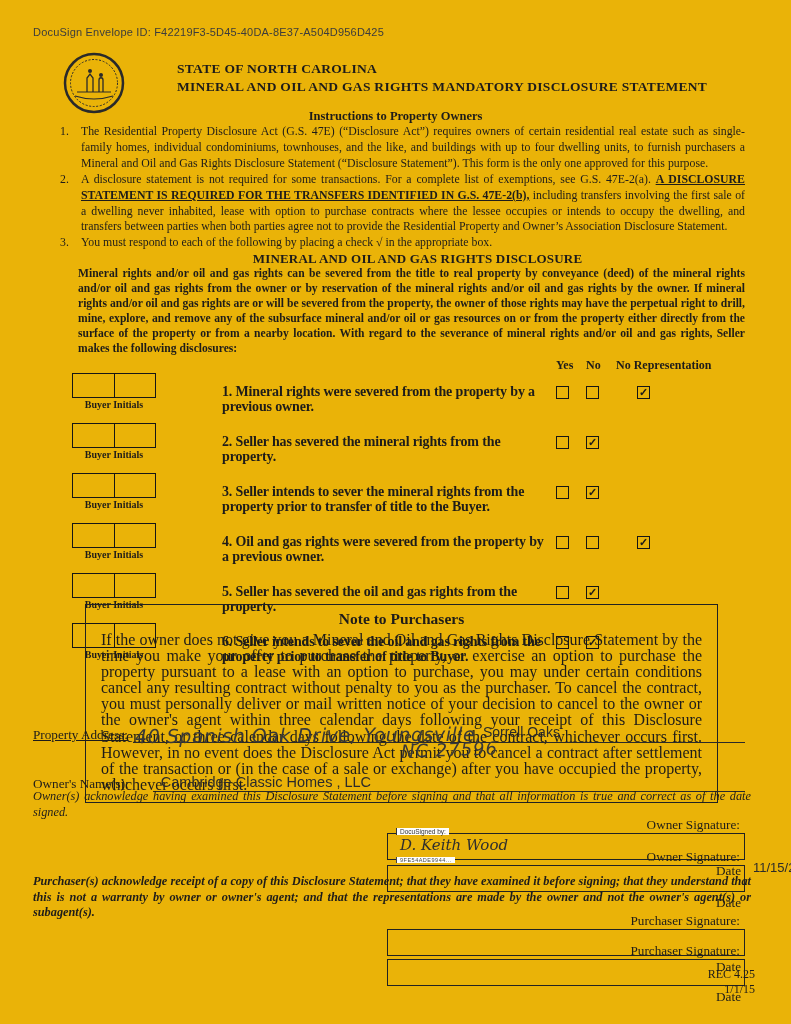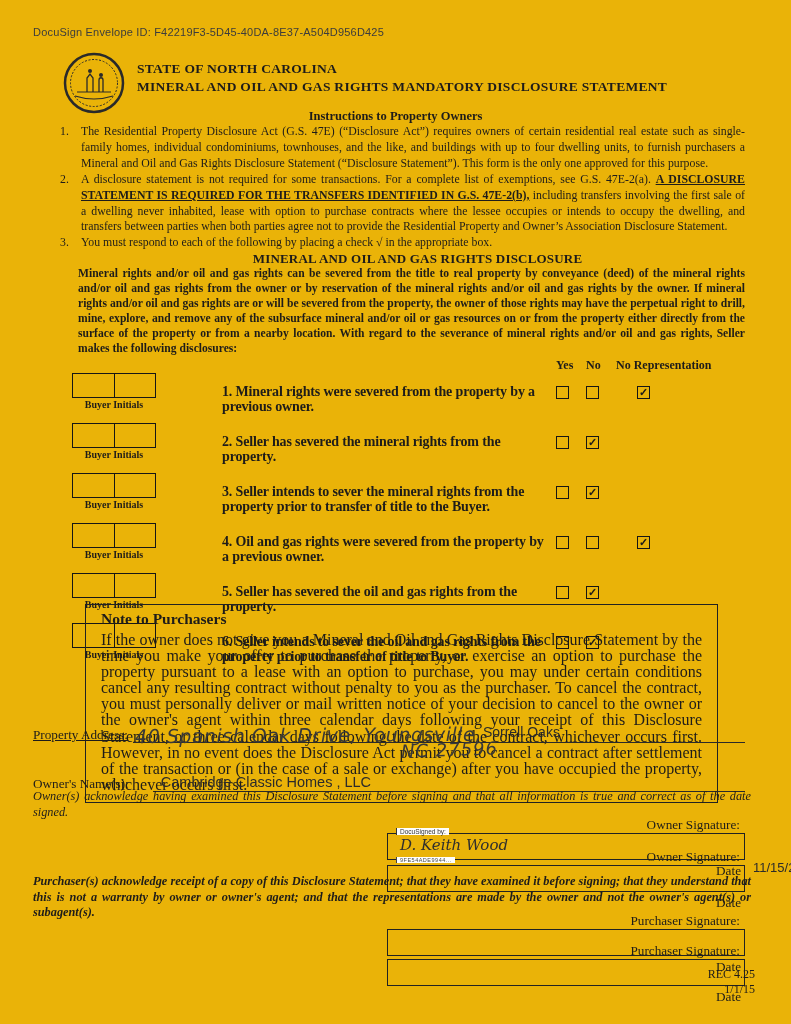--- a/index.html
+++ b/index.html
@@ -7,21 +7,21 @@
     position:relative; width:791px; height:1024px; margin:0 auto;
     background:#eab308; overflow:hidden; color:#1e1c1a;
     font-family:"Liberation Serif", serif;
   }
 
   .envelope { position:absolute; top:26px; left:33px; font-family:"Liberation Sans",sans-serif;
               font-size:11px; color:#3c3c3c; letter-spacing:0.2px; }
 
   .header { position:absolute; top:52px; left:63px; right:46px; display:flex; gap:12px; align-items:flex-start; }
   .seal { flex:0 0 auto; }
-  .titles { padding-top:8px; }
+  .titles { padding-top:8px;margin-left:40px; }
   .titles div { font-weight:bold; font-size:13.5px; letter-spacing:0.3px; line-height:1.35; }
 
   .instr-heading { position:absolute; top:109px; left:0; right:0; text-align:center;
                    font-weight:bold; font-size:12.5px; }
 
   .li { position:absolute; left:60px; right:46px; display:flex; }
   .li .num { width:21px; flex:0 0 auto; font-size:11.8px; }
   .li p { margin:0; flex:1; font-size:11.8px; line-height:15.8px; text-align:justify; }
   .li1 { top:124px; } .li2 { top:172px; } .li3 { top:235px; }
   .req { font-weight:bold; text-decoration:underline; }
@@ -41,21 +41,21 @@
   .initials .cell { flex:1; }
   .initials .cell:first-child { border-right:1.6px solid #161616; }
   .initials .lbl { font-weight:bold; font-size:10px; text-align:center; margin-top:1px; white-space:nowrap; }
   .itext { font-weight:bold; font-size:14px; line-height:14.6px; letter-spacing:-0.15px; padding-right:6px; }
   .cb { display:inline-block; width:11px; height:11px; border:1.6px solid #161616;
         font-size:11px; line-height:10px; text-align:center; font-weight:bold; transform:translateY(1px); }
   .norep-cb { margin-left:21px; }
 
   .note { position:absolute; top:604px; left:85px; width:633px; border:1.7px solid #222;
           padding:5px 15px 9px 15px; box-sizing:border-box; }
-  .note h3 { margin:0 0 4px 0; text-align:left; font-size:15.5px; }
+  .note h3 { margin:0 0 4px 0; text-align:center; font-size:15.5px; }
   .note p { margin:0; font-size:16px; line-height:16.1px; text-align:justify; }
 
   .fieldrow { position:absolute; left:33px; right:46px; display:flex; align-items:flex-end; }
   .flabel { font-size:13.2px; flex:0 0 auto; padding-right:5px; white-space:nowrap; }
   .fill { flex:1; position:relative; border-bottom:1.3px solid #2a2a2a; height:20px; }
   .addr-row { top:722px;text-decoration:underline; }
   .hand1 { position:absolute; left:2px; bottom:-4px; font-family:"DejaVu Sans",sans-serif;
            font-style:italic; font-size:19px; color:#383838; letter-spacing:0.5px;
            transform:rotate(-0.4deg); white-space:nowrap; }
   .typed-oaks { position:absolute; left:350px; bottom:2px; font-family:"Liberation Sans",sans-serif;

